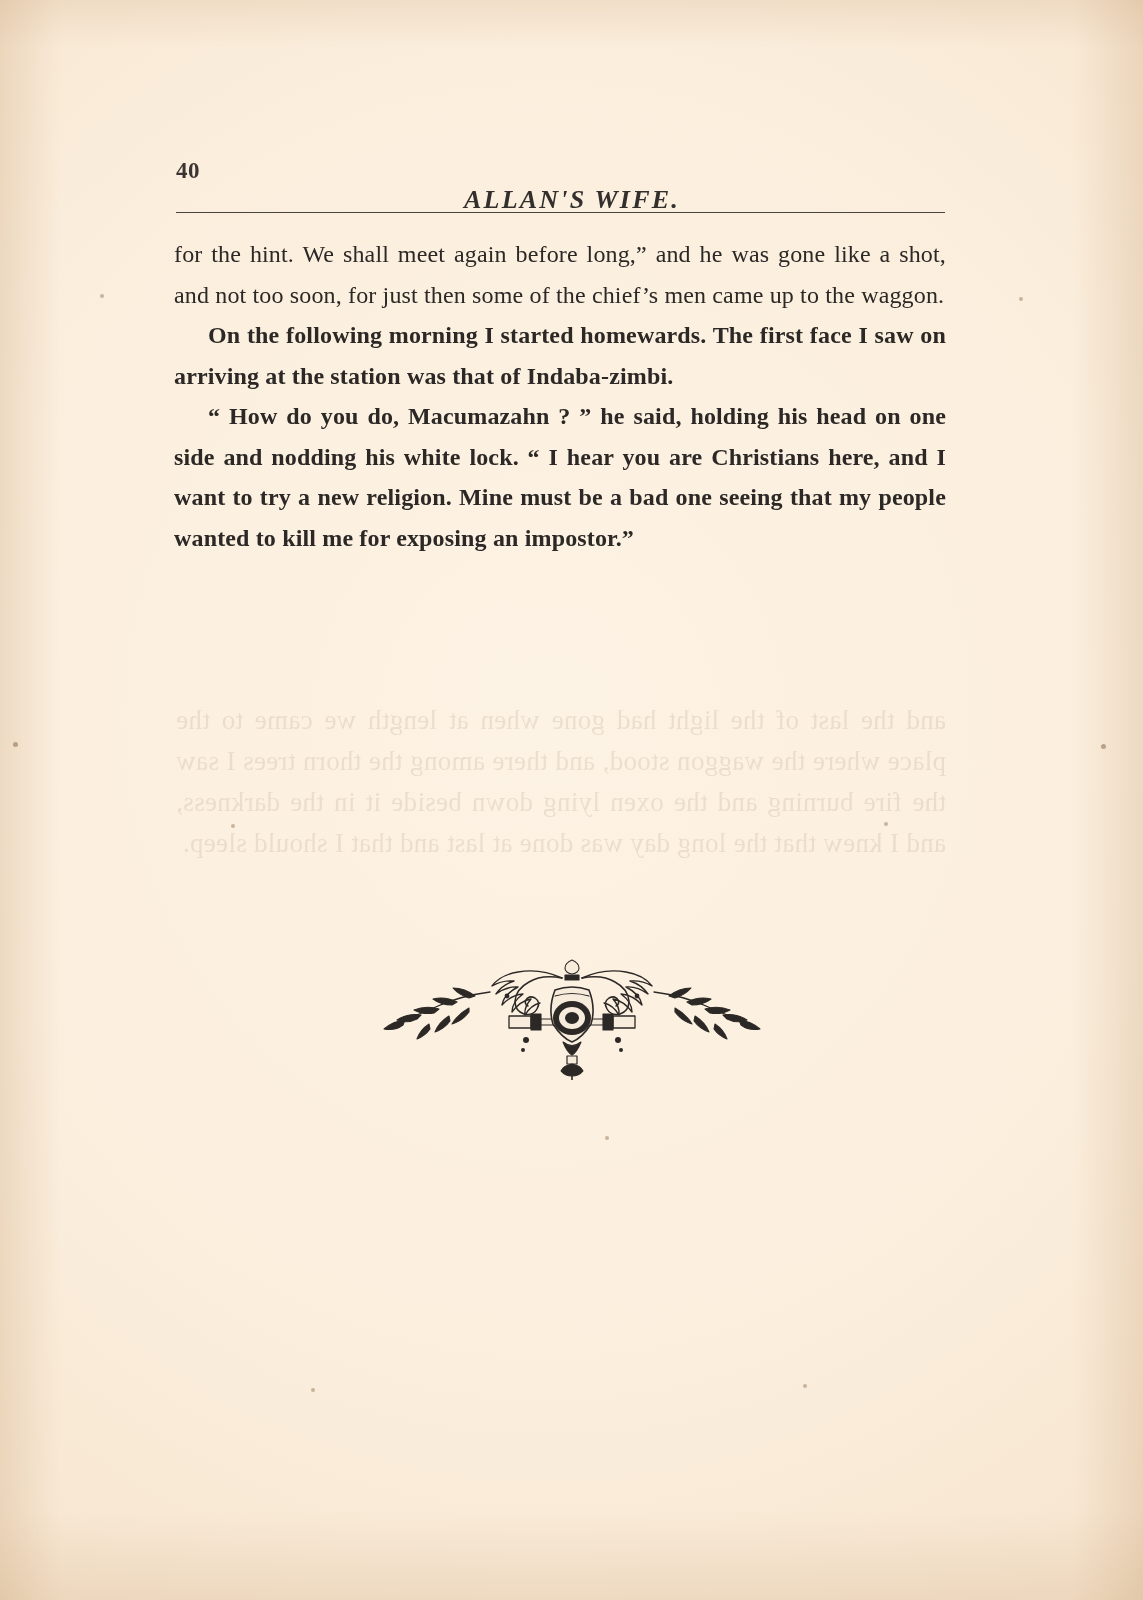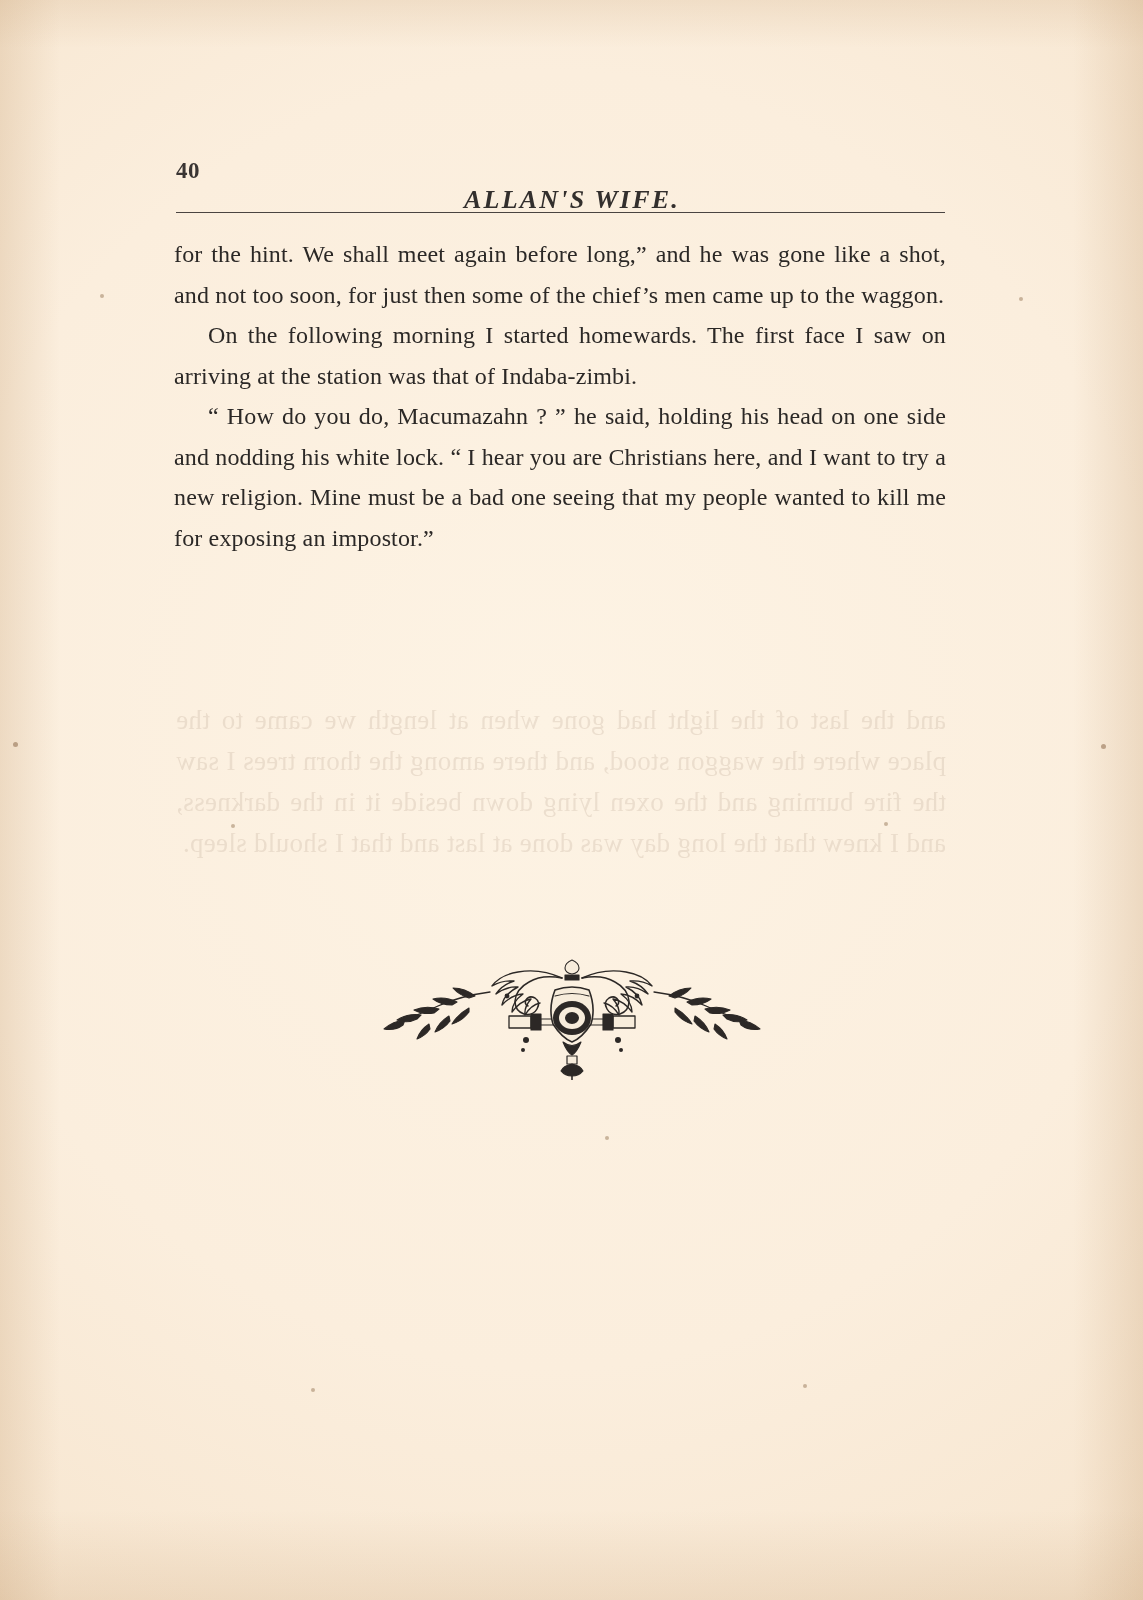--- a/index.html
+++ b/index.html
@@ -113,20 +113,21 @@
     line-height: 40.5px;
     text-align: justify;
     color: #2b2826;
     letter-spacing: 0.15px;
   }
   .body-text p {
     margin: 0;
   }
   .body-text p.indent {
     text-indent: 34px;
+    font-weight: bold;
   }
 
   
   .ornament {
     position: absolute;
     left: 50%;
     top: 930px;
     transform: translateX(-50%);
     width: 430px;
     height: 150px;

